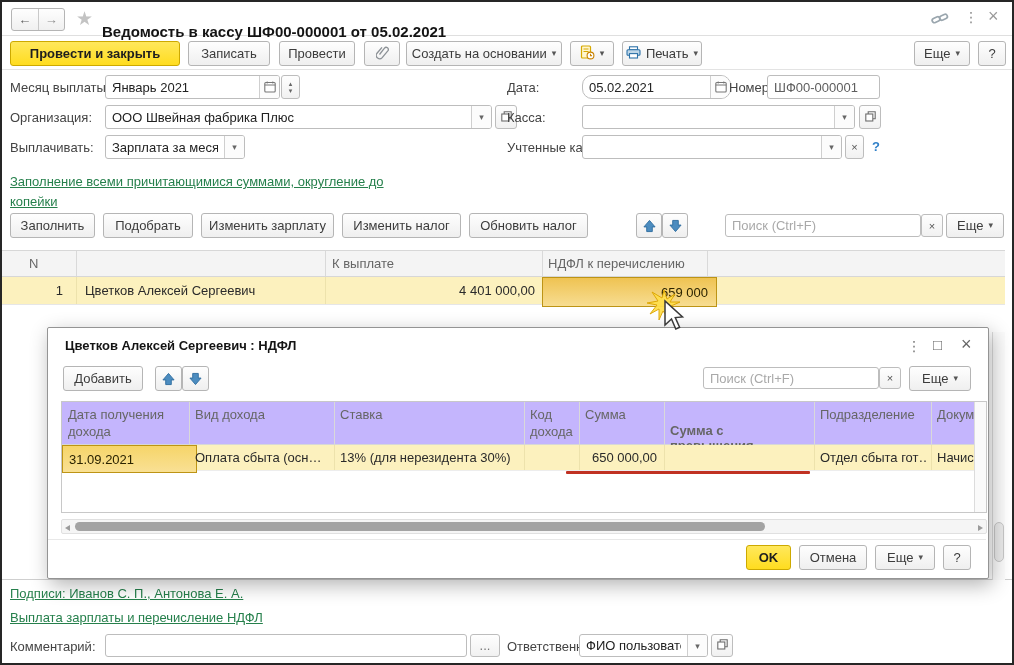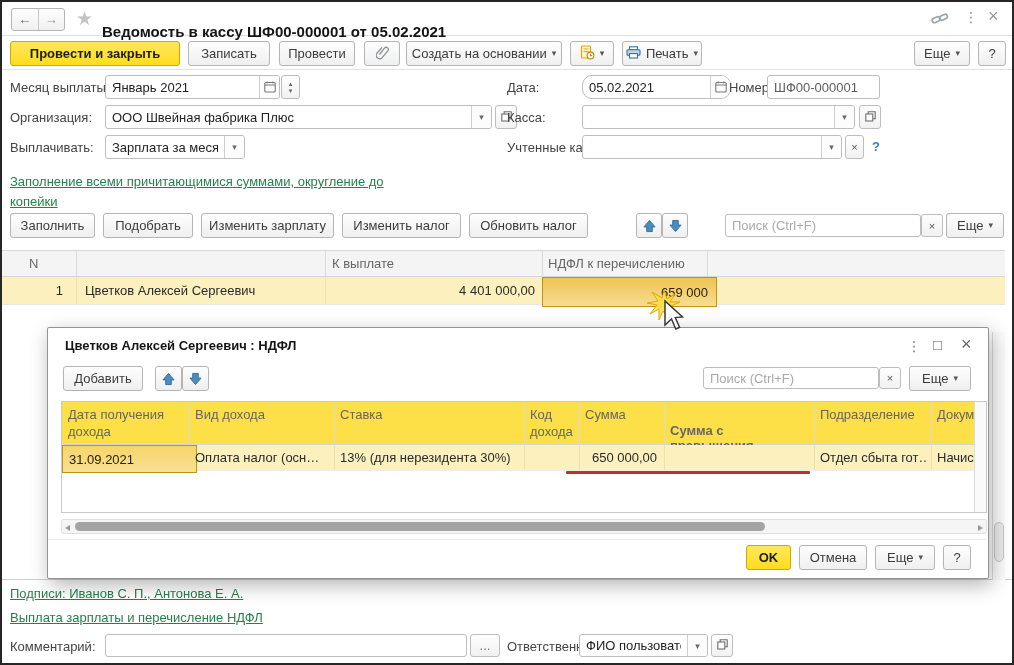--- a/index.html
+++ b/index.html
@@ -298,21 +298,21 @@
     </div>
     <div class="sqbtn" style="left:831px;top:39px;width:22px;height:22px;font-size:11px;">
         <span>×</span>
       </div>
     <div class="btn" style="left:861px;top:38px;width:62px;">
         <span>Еще</span>
         <span class="caret">▾</span>
       </div>
 
     <div class="abs" style="left:13px;top:73px;width:926px;height:112px;border:1px solid #C8C8C8;background:#fff;overflow:hidden;">
-      <div class="abs" style="left:0;top:0;width:912px;height:43px;background:#fde047;border-bottom:1px solid #D7D7D7;">
+      <div class="abs" style="left:0;top:0;width:912px;height:43px;background:#c4b5fd;border-bottom:1px solid #D7D7D7;">
         <div class="vline" style="left:127px;"></div>
           <div class="vline" style="left:272px;"></div>
         <div class="vline" style="left:462px;"></div>
           <div class="vline" style="left:517px;"></div>
         <div class="vline" style="left:602px;"></div>
           <div class="vline" style="left:752px;"></div>
         <div class="vline" style="left:869px;"></div>
         <div class="abs th" style="left:6px;top:5px;width:112px;line-height:1.3;">Дата получения дохода</div>
         <div class="abs th" style="left:133px;top:5px;width:132px;">Вид дохода</div>
         <div class="abs th" style="left:278px;top:5px;width:178px;">Ставка</div>
@@ -324,21 +324,21 @@
       </div>
       <div class="abs" style="left:0;top:43px;width:912px;height:26px;background:#FCF1BE;border-bottom:1px solid #EDEDED;">
         <div class="vline" style="left:127px;background:#EDE2AC;"></div>
           <div class="vline" style="left:272px;background:#EDE2AC;"></div>
         <div class="vline" style="left:462px;background:#EDE2AC;"></div>
           <div class="vline" style="left:517px;background:#EDE2AC;"></div>
         <div class="vline" style="left:602px;background:#EDE2AC;"></div>
           <div class="vline" style="left:752px;background:#EDE2AC;"></div>
         <div class="vline" style="left:869px;background:#EDE2AC;"></div>
         <div class="cell" style="left:0;width:127px;height:26px;background:linear-gradient(#F6D569,#F9E094);border:1px solid #BD9415;padding-left:6px;color:#2B2300;">31.09.2021</div>
-        <div class="cell" style="left:133px;width:134px;color:#2A2A2A;">Оплата налог (осн…</div>
+        <div class="cell" style="left:133px;width:134px;color:#2A2A2A;">Оплата сбыта (осн…</div>
         <div class="cell" style="left:278px;width:180px;color:#2A2A2A;">13% (для нерезидента 30%)</div>
         <div class="cell" style="left:468px;width:44px;"></div>
         <div class="cell num" style="left:517px;width:78px;color:#2A2A2A;">650 000,00</div>
         <div class="cell" style="left:758px;width:108px;color:#2A2A2A;">Отдел сбыта гот…</div>
         <div class="cell" style="left:875px;width:37px;color:#2A2A2A;">Начис</div>
       </div>
 
       <div class="abs" style="left:504px;top:69px;width:244px;height:3px;background:#C03122;border-radius:1px;"></div>
 
       <div class="abs" style="left:912px;top:0;width:14px;height:112px;background:#FAFAFA;border-left:1px solid #DCDCDC;"></div>

